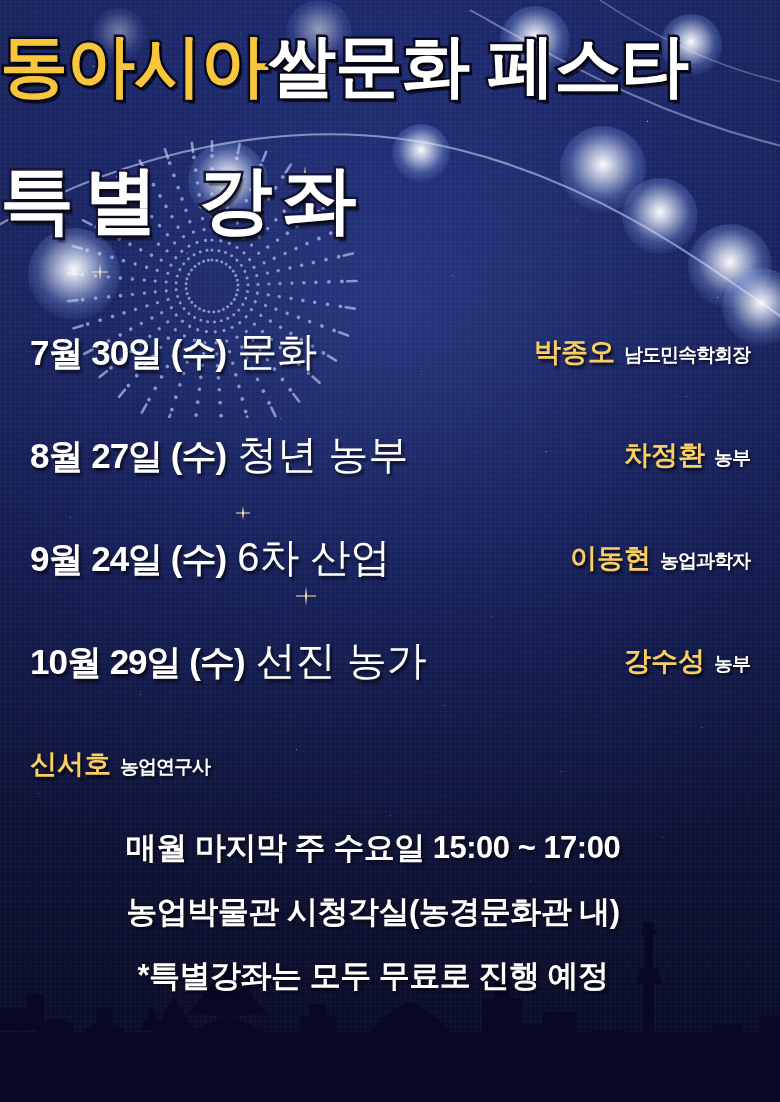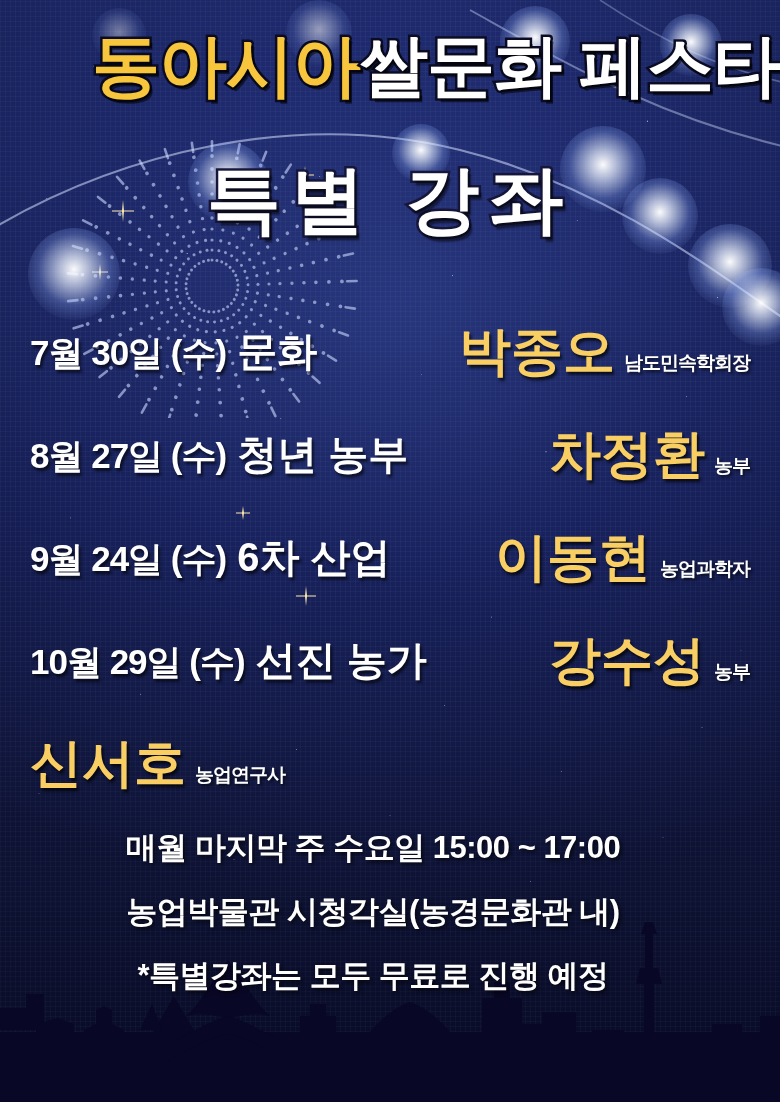--- a/index.html
+++ b/index.html
@@ -114,21 +114,21 @@
   .wire { position: absolute; inset: 0; pointer-events: none; }
 
   
   .skyline { position: absolute; left: 0; bottom: 0; width: 780px; height: 190px; pointer-events: none; }
 
   
   .content { position: relative; z-index: 6; width: 780px; height: 1102px; }
 
   .title-main {
     position: absolute; top: 31px; left: 0; width: 780px;
-    text-align: right;
+    text-align: left;
     font-size: 68px;
     font-weight: 700;
     letter-spacing: -1px;
     line-height: 1;
     white-space: nowrap;
   }
   .title-main .gold {
     color: #f7c63c;
     -webkit-text-stroke: 5px #0b0c23;
     paint-order: stroke fill;
@@ -136,21 +136,20 @@
   }
   .title-main .white {
     color: #ffffff;
     -webkit-text-stroke: 5px #0b0c23;
     paint-order: stroke fill;
     text-shadow: 3px 4px 0 rgba(0,0,0,0.55);
   }
 
   .title-sub {
     position: absolute; top: 163px; left: 0; width: 780px;
-    text-align: center;
     font-size: 74px;
     font-weight: 700;
     letter-spacing: 10px;
     line-height: 1;
     color: #ffffff;
     -webkit-text-stroke: 5px #15163a;
     paint-order: stroke fill;
     text-shadow: 3px 5px 2px rgba(0,0,0,0.5);
     white-space: nowrap;
   }
@@ -177,27 +176,27 @@
 
   .date {
     font-size: 35px;
     font-weight: 700;
     color: #ffffff;
     text-shadow: 2px 3px 3px rgba(0,0,0,0.65);
     letter-spacing: -1px;
   }
   .topic {
     font-size: 40px;
-    font-weight: 700;
+    font-weight: 400;
     color: #ffffff;
     text-shadow: 2px 3px 3px rgba(0,0,0,0.65);
     letter-spacing: 0px;
   }
   .speaker-name {
-    font-size: 52px;
+    font-size: 27px;
     font-weight: 700;
     color: #f9cf63;
     text-shadow: 2px 3px 3px rgba(0,0,0,0.7);
     letter-spacing: 0px;
   }
   .speaker-title {
     font-size: 19px;
     font-weight: 700;
     color: #ffffff;
     text-shadow: 2px 2px 3px rgba(0,0,0,0.65);

